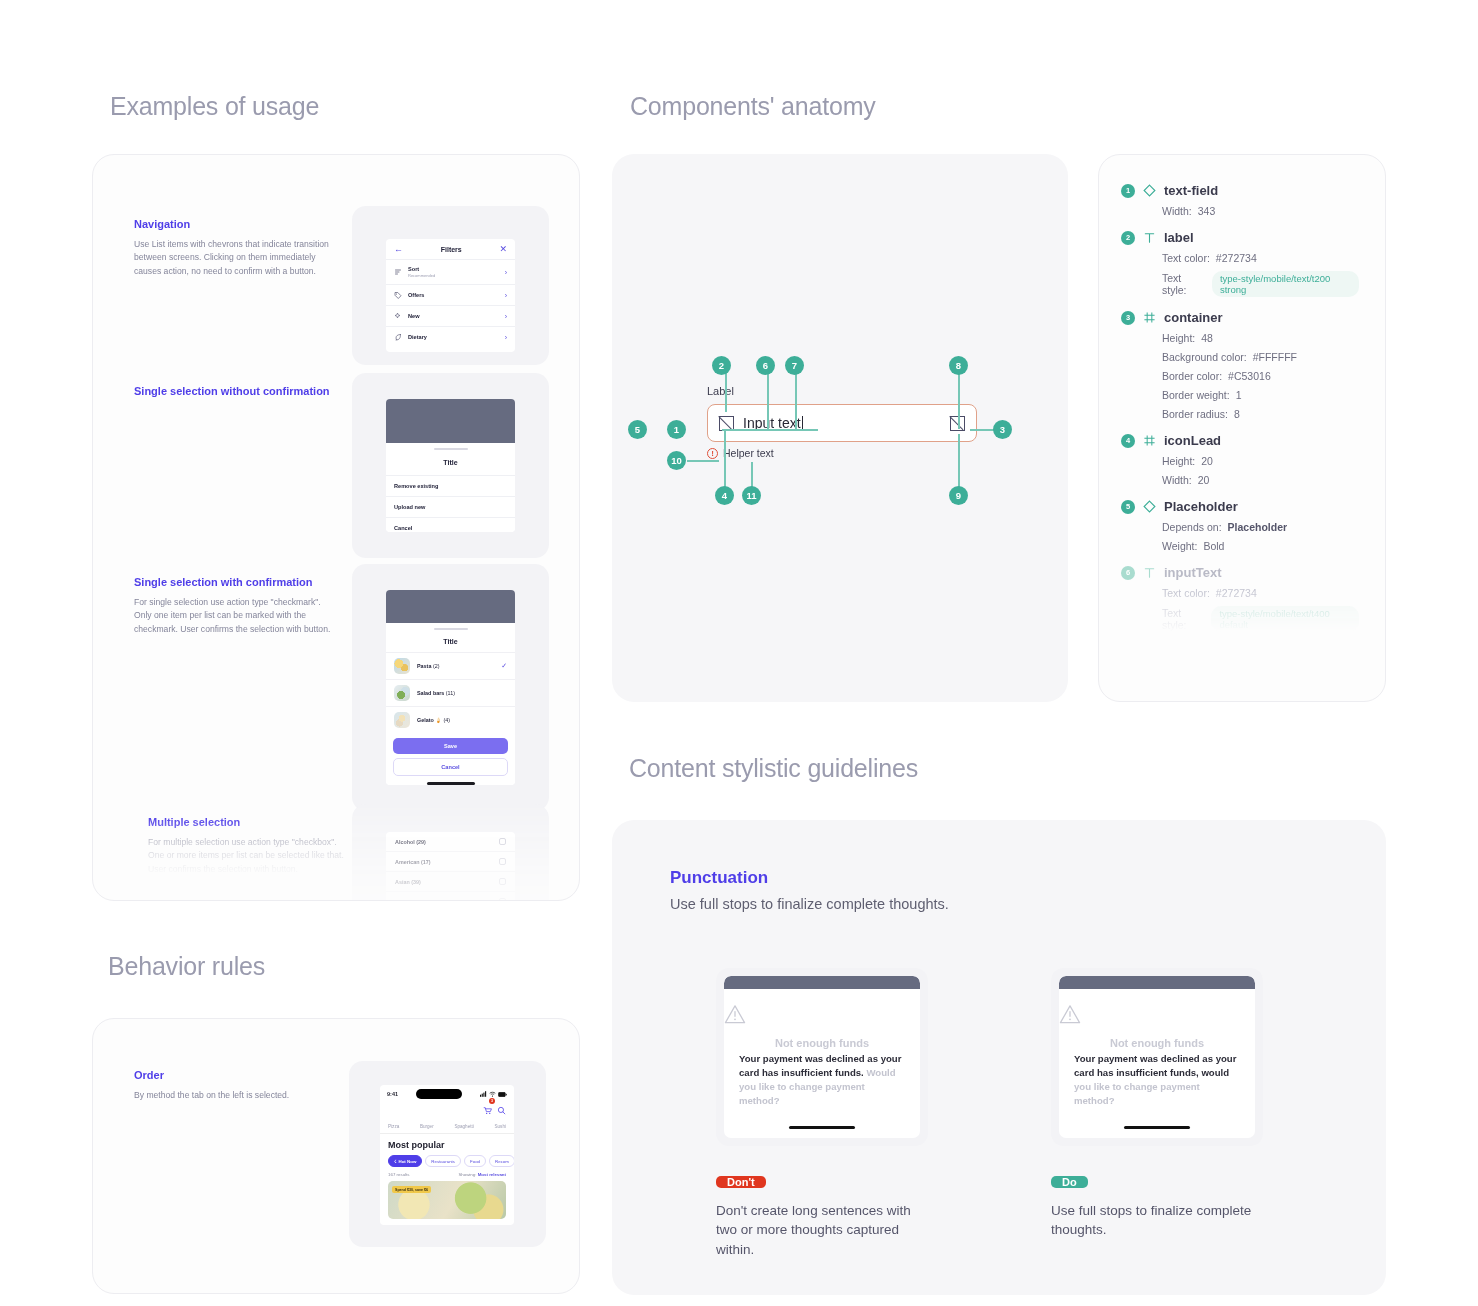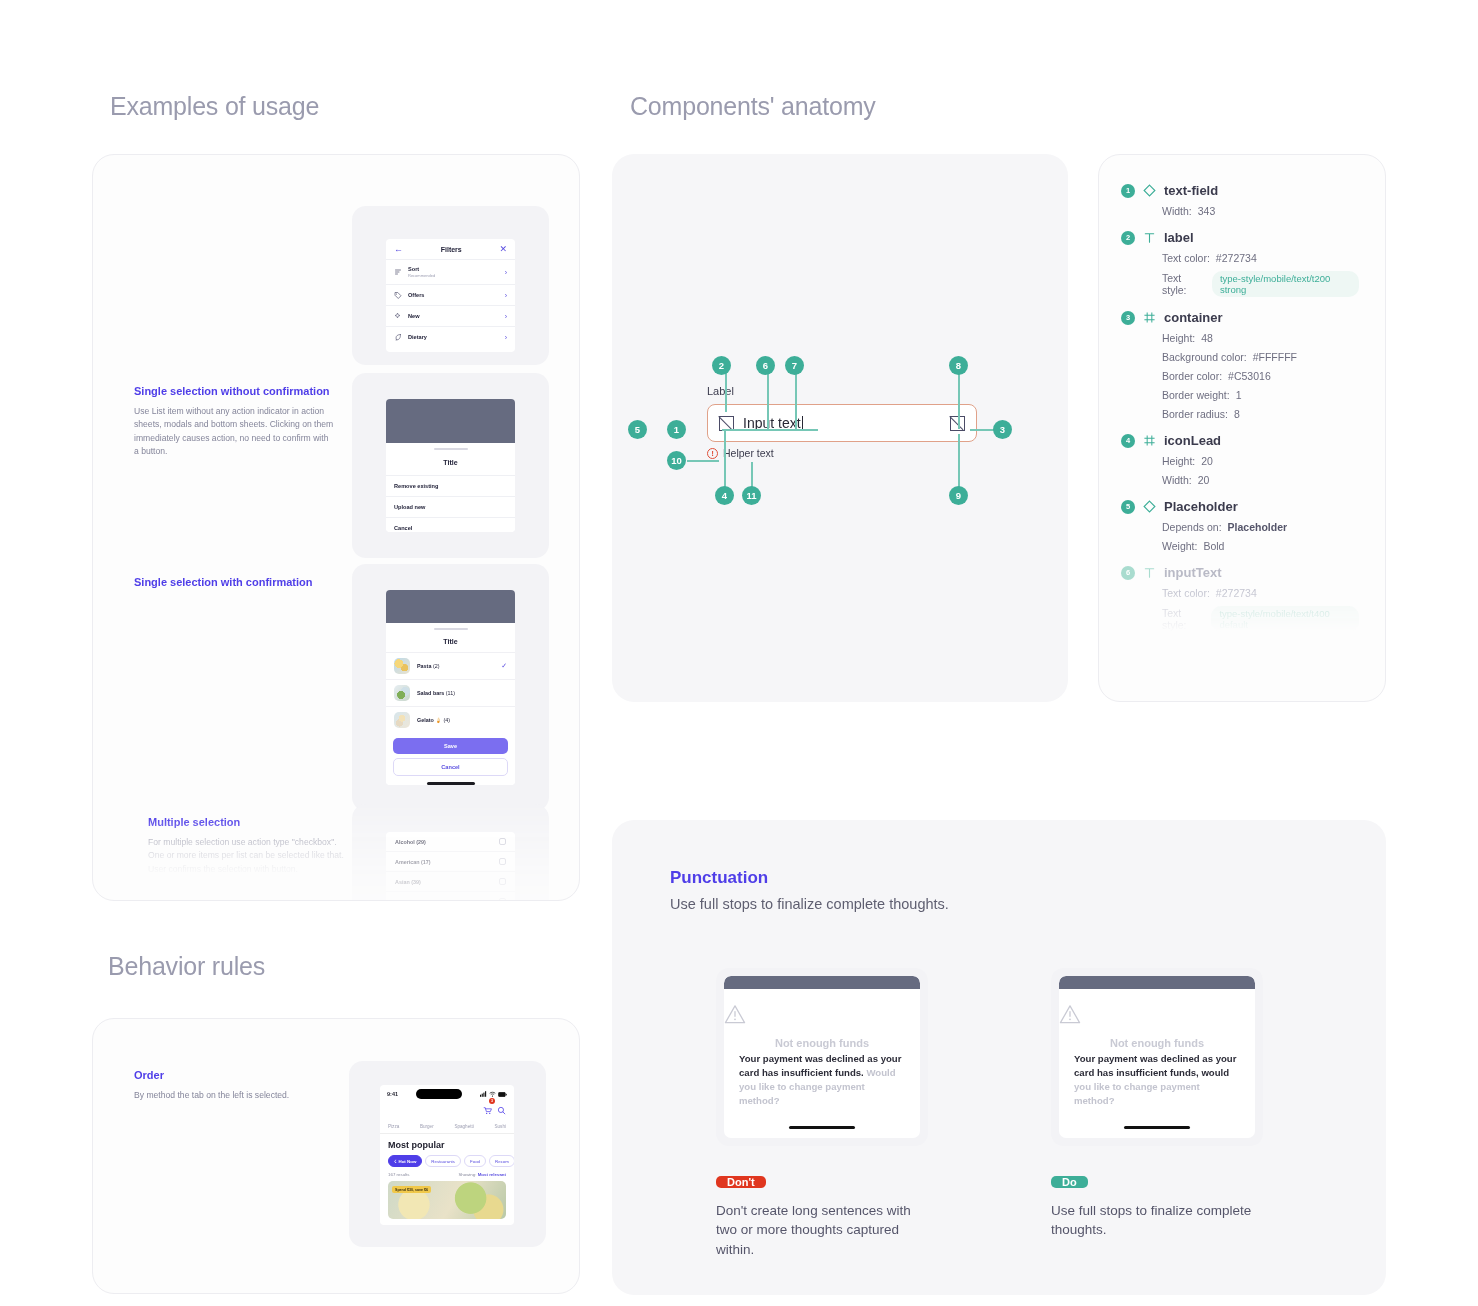--- a/index.html
+++ b/index.html
@@ -168,20 +168,24 @@
 <body>
 
 <div class="page">
 
   <div style="position:absolute; left:110px; top:52px;">
     <div class="section-title">Examples of usage</div>
   </div>
 
   <div class="panel-white" style="position:absolute; left:92px; top:114px; width:488px; height:747px; overflow:hidden;">
 
+    <div style="position:absolute; left:41px; top:63px; width:200px;">
+      <div class="usage-block-title">Navigation</div>
+      <div class="usage-block-text">Use List items with chevrons that indicate transition between screens. Clicking on them immediately causes action, no need to confirm with a button.</div>
+    </div>
     <div class="mock-shot" style="position:absolute; left:259px; top:51px; width:197px; height:159px;">
       <div class="phone" style="position:absolute; left:34px; top:33px; width:129px; height:113px;">
         <div class="filters-head">
           <div class="f-arrow">←</div>
           <div class="filters-title">Filters</div>
           <div class="f-close">✕</div>
         </div>
         <div>
           <div class="filt-row" style="border-top:1px solid #eff0f4;">
             <svg class="filt-ico" viewBox="0 0 16 16">
@@ -220,37 +224,37 @@
           <div class="filt-txt">
             <div class="filt-lbl">Dietary</div>
           </div>
           <div class="chev">›</div>
         </div>
       </div>
     </div>
 
     <div style="position:absolute; left:41px; top:230px; width:200px;">
       <div class="usage-block-title">Single selection without confirmation</div>
-      <div class="usage-block-text">Use List item without any action indicator in action sheets, modals and bottom sheets. Clicking on them immediately causes action, no need to confirm with a button.</div>
     </div>
     <div class="mock-shot" style="position:absolute; left:259px; top:218px; width:197px; height:185px;">
       <div class="phone" style="position:absolute; left:34px; top:26px; width:129px; height:133px;">
         <div class="phone-top" style="height:44px;"></div>
         <div style="background:#fff;">
           <div class="grabber"></div>
           <div class="sheet-title" style="padding:9px 0 9px;">Title</div>
           <div class="as-item">Remove existing</div>
           <div class="as-item">Upload new</div>
           <div class="as-item">Cancel</div>
         </div>
       </div>
     </div>
 
     <div style="position:absolute; left:41px; top:421px; width:200px;">
       <div class="usage-block-title">Single selection with confirmation</div>
+      <div class="usage-block-text">For single selection use action type "checkmark". Only one item per list can be marked with the checkmark. User confirms the selection with button.</div>
     </div>
     <div class="mock-shot" style="position:absolute; left:259px; top:409px; width:197px; height:247px;">
       <div class="phone" style="position:absolute; left:34px; top:26px; width:129px; height:195px;">
         <div class="phone-top" style="height:33px;"></div>
         <div style="background:#fff;">
           <div class="grabber"></div>
           <div class="sheet-title" style="padding:8px 0 7px;">Title</div>
           <div class="cl-row">
             <div class="thumb th1"></div>
             <div class="cl-lbl"><b>Pasta</b>
@@ -547,20 +551,23 @@
         </div>
         <div class="spec-prop" style="color:#c3c4d0;">
           <span>Text style:</span>
           <span class="pill" style="background:#f2f8f6; color:#b6ddd3;">type-style/mobile/text/t400 default</span>
         </div>
       </div>
 
     </div>
   </div>
 
+  <div style="position:absolute; left:629px; top:714px;">
+    <div class="section-title">Content stylistic guidelines</div>
+  </div>
 
   <div class="panel" style="position:absolute; left:612px; top:780px; width:774px; height:475px;">
 
     <div style="position:absolute; left:58px; top:48px;">
       <div class="cg-title">Punctuation</div>
       <div class="cg-sub">Use full stops to finalize complete thoughts.</div>
     </div>
 
     <div style="position:absolute; left:104px; top:148px; width:212px;">
       <div class="dd-frame">

